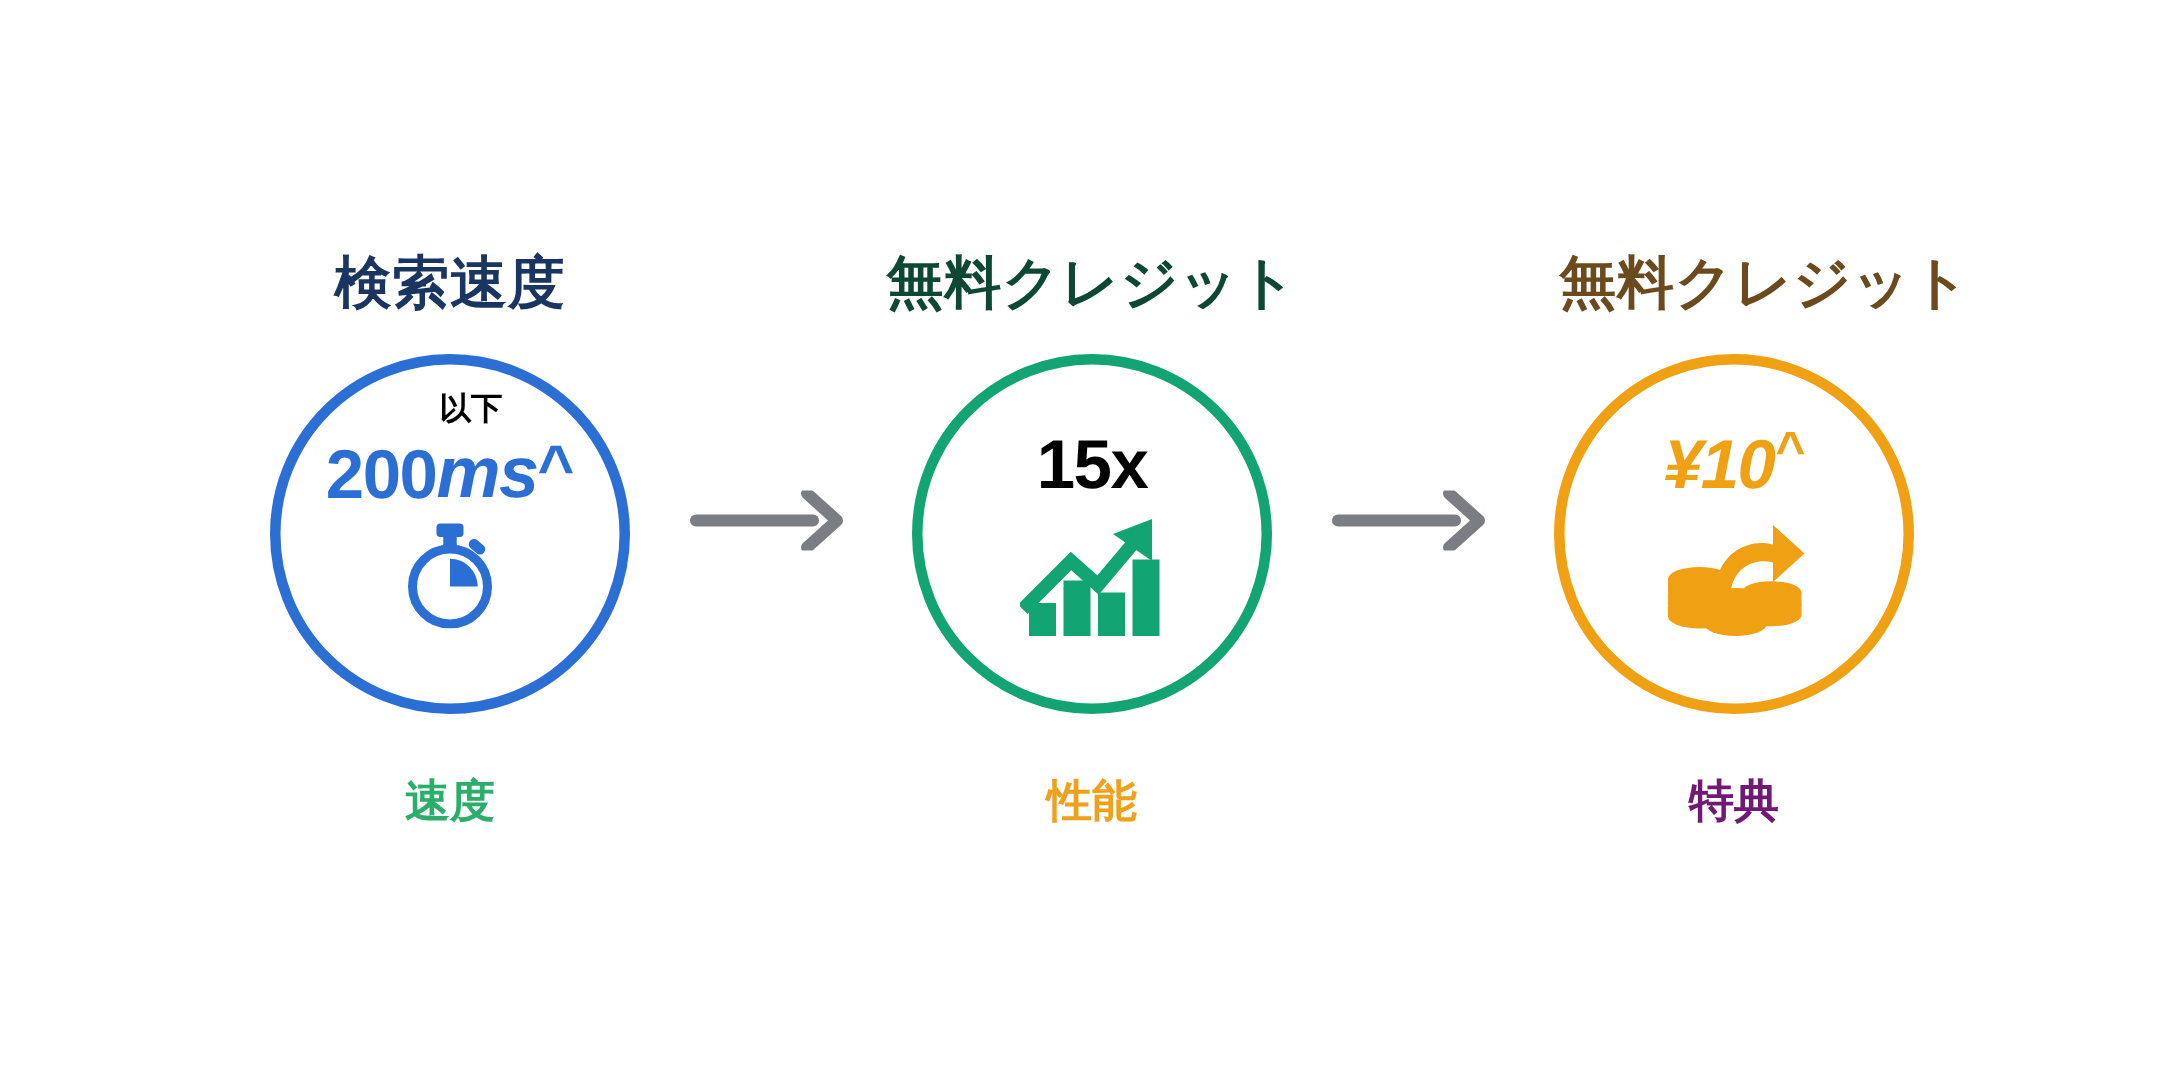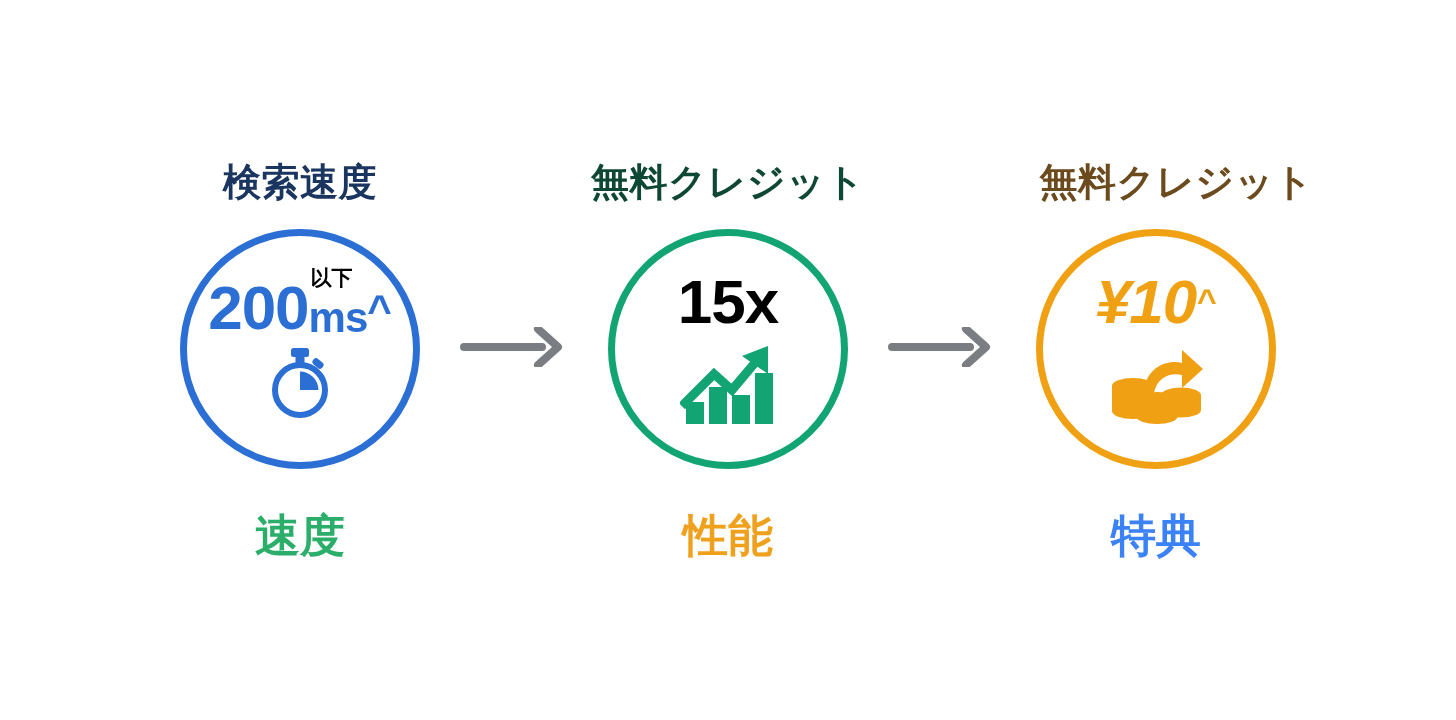--- a/index.html
+++ b/index.html
@@ -67,30 +67,31 @@
   .metric {
     font-weight: 700;
     line-height: 0.95;
     display: flex;
     align-items: flex-end;
     justify-content: center;
     white-space: nowrap;
   }
 
   .metric-main {
-    font-size: 62px;
+    font-size: 46px;
     letter-spacing: -1px;
   }
   .metric-unit-wrap {
     position: relative;
     display: inline-block;
   }
   .metric-unit {
-    font-size: 42px;
+    font-size: 48px;
     letter-spacing: -1px;
+    font-style: italic;
   }
   .metric-sup-kana {
     position: absolute;
     top: -30px;
     left: 2px;
     font-size: 21px;
     font-weight: 700;
     letter-spacing: 0px;
   }
   .metric-caret {
@@ -108,21 +109,21 @@
   }
 
   .icon-slot {
     margin-top: 8px;
     display: flex;
     align-items: center;
     justify-content: center;
   }
 
   .step-footer {
-    font-size: 45px;
+    font-size: 30px;
     font-weight: 700;
     line-height: 1;
     margin-top: 44px;
     white-space: nowrap;
   }
 
   
   .arrow {
     width: 128px;
     display: flex;
@@ -245,17 +246,17 @@
               <ellipse cx="50" cy="60" rx="21" ry="8"></ellipse>
               <rect x="29" y="60" width="42" height="8"></rect>
               <ellipse cx="50" cy="68" rx="21" ry="8"></ellipse>
               <rect x="29" y="69" width="42" height="7"></rect>
               <ellipse cx="50" cy="76" rx="21" ry="8"></ellipse>
             </g>
           </svg>
         </div>
       </div>
 
-      <div class="step-footer" style="color:#3b82f6;">特典</div>
+      <div class="step-footer" style="color:#701a75;">特典</div>
     </div>
 
   </div>
 </div>
 
 </body></html>

